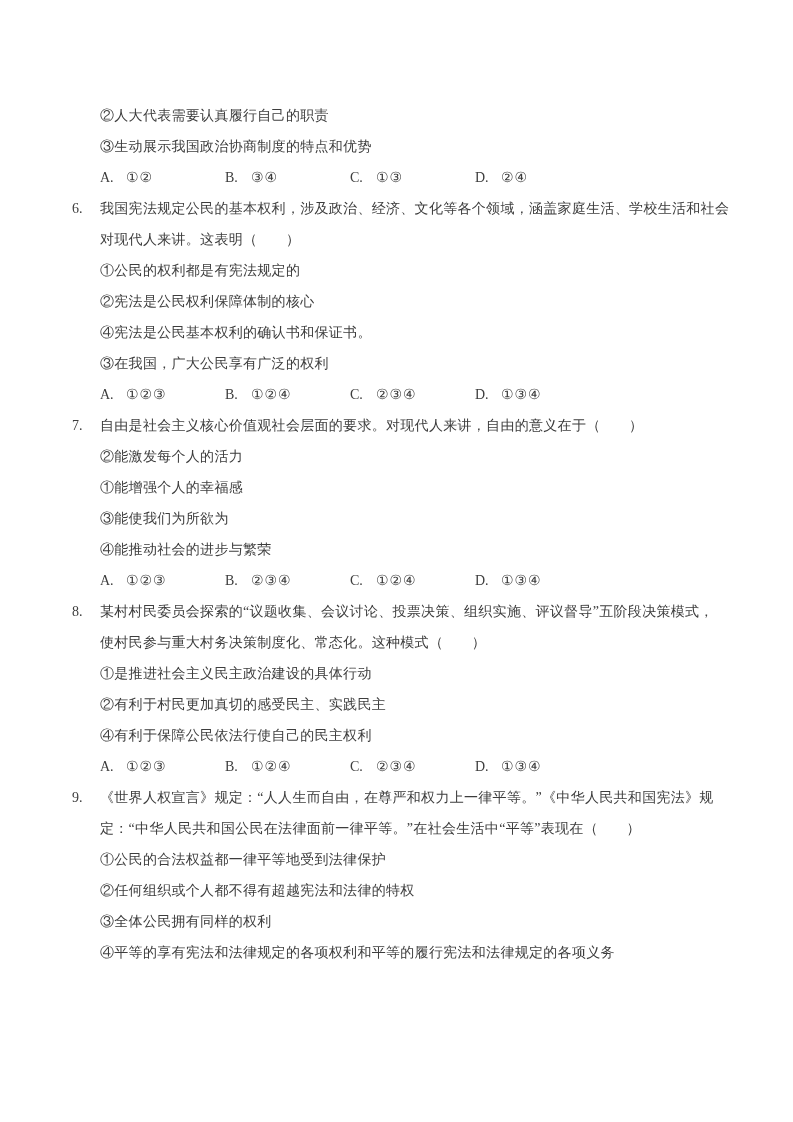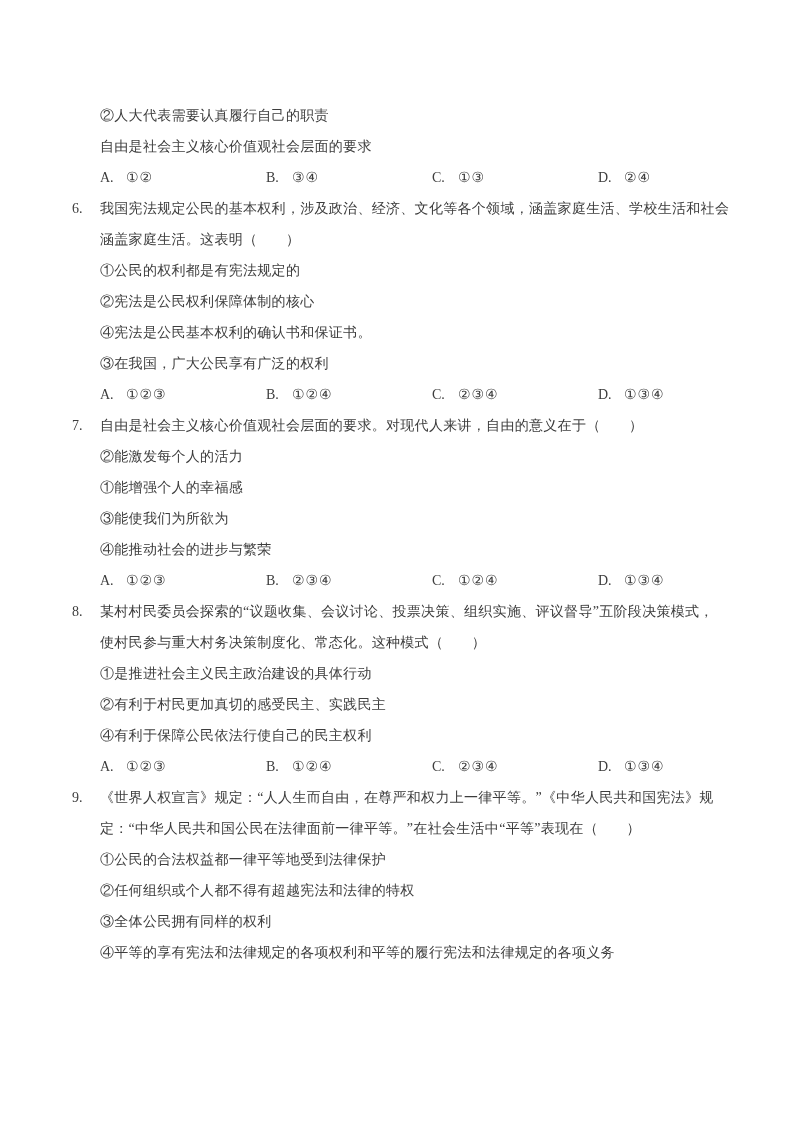--- a/index.html
+++ b/index.html
@@ -25,46 +25,46 @@
     height: 31px;
     white-space: nowrap;
     padding-left: 28px;
   }
   .line.qstart { padding-left: 0; }
   .num {
     display: inline-block;
     width: 28px;
     letter-spacing: 0;
   }
-  .options { display: flex; gap: 41px; }
+  .options { display: flex; }
   .opt { display: inline-block; width: 125px; }
   .optlabel { display: inline-block; min-width: 26px; letter-spacing: 0; }
   .optval { letter-spacing: 1px; }
 </style>
 </head>
 <body style="background: rgb(255, 255, 255);">
 
 <div class="content" style="color: rgb(61, 61, 61);">
 
   <div>
     <div class="line">②人大代表需要认真履行自己的职责</div>
-    <div class="line">自由是社会主义核心价值观社会层面的要求</div>
+    <div class="line">③生动展示我国政治协商制度的特点和优势</div>
     <div class="line options">
       <span class="opt"><span class="optlabel">A.</span><span class="optval">①②</span></span>
       <span class="opt"><span class="optlabel">B.</span><span class="optval">③④</span></span>
       <span class="opt"><span class="optlabel">C.</span><span class="optval">①③</span></span>
       <span class="opt"><span class="optlabel">D.</span><span class="optval">②④</span></span>
     </div>
   </div>
 
   <div>
     <div class="line qstart">
       <span class="num">6.</span><span>我国宪法规定公民的基本权利，涉及政治、经济、文化等各个领域，涵盖家庭生活、学校生活和社会</span>
     </div>
-    <div class="line">涵盖家庭生活。这表明（　　）</div>
+    <div class="line">对现代人来讲。这表明（　　）</div>
     <div class="line">①公民的权利都是有宪法规定的</div>
     <div class="line">②宪法是公民权利保障体制的核心</div>
     <div class="line">④宪法是公民基本权利的确认书和保证书。</div>
     <div class="line">③在我国，广大公民享有广泛的权利</div>
     <div class="line options">
       <span class="opt"><span class="optlabel">A.</span><span class="optval">①②③</span></span>
       <span class="opt"><span class="optlabel">B.</span><span class="optval">①②④</span></span>
       <span class="opt"><span class="optlabel">C.</span><span class="optval">②③④</span></span>
       <span class="opt"><span class="optlabel">D.</span><span class="optval">①③④</span></span>
     </div>

